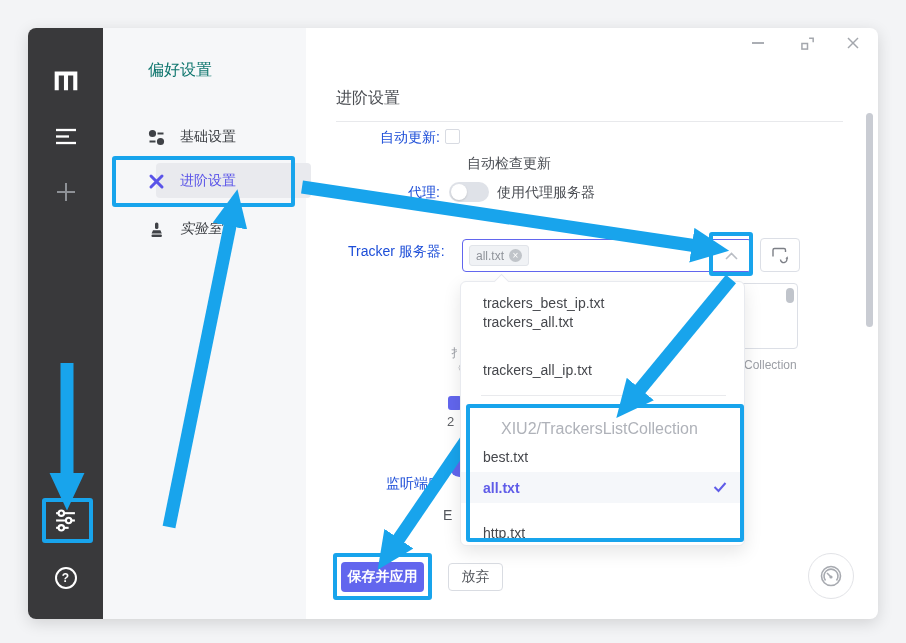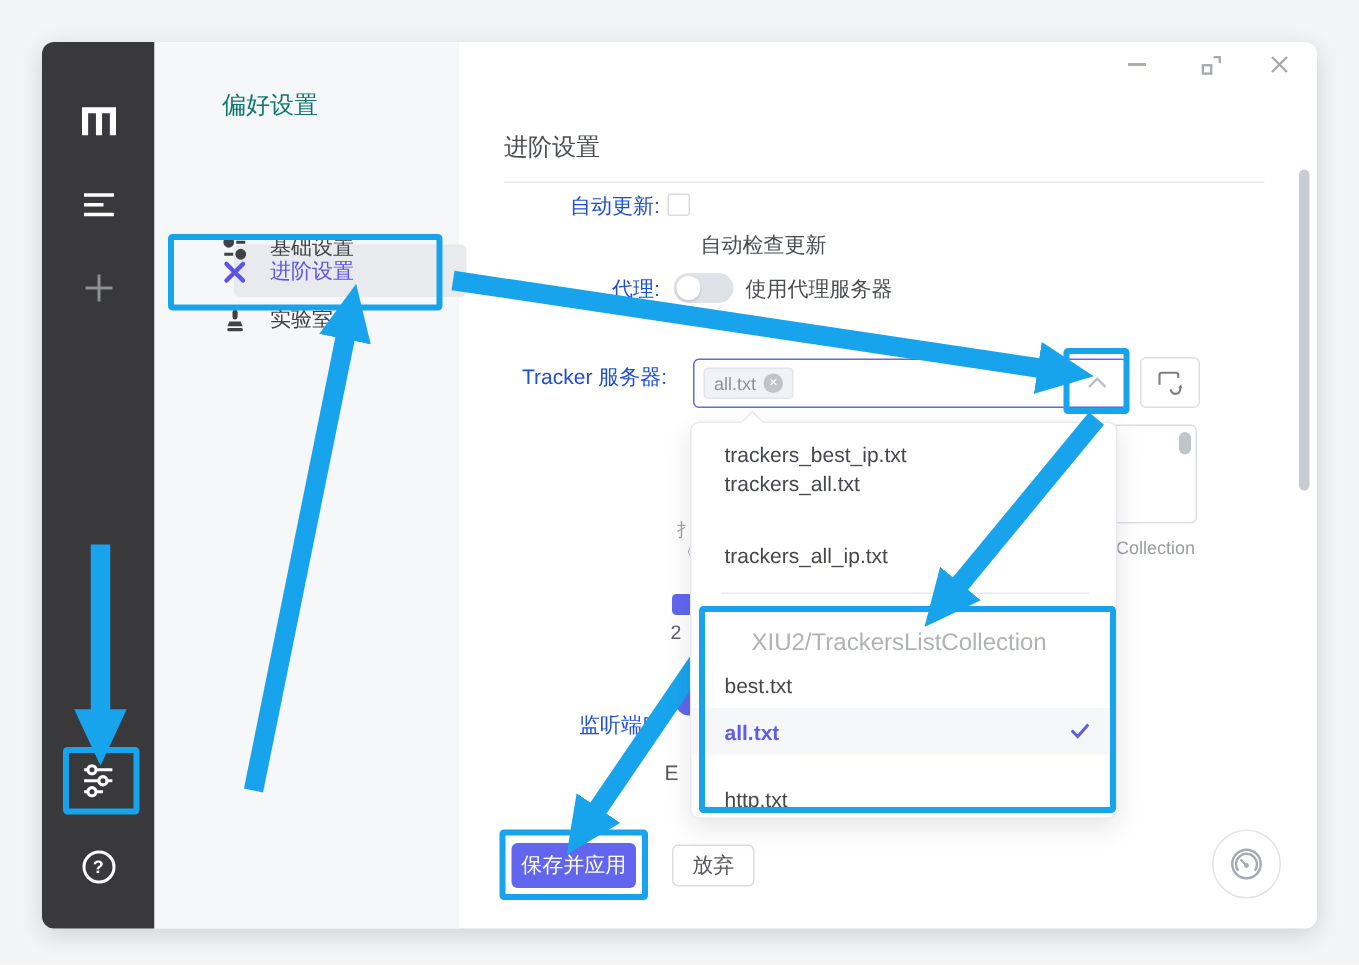--- a/index.html
+++ b/index.html
@@ -28,21 +28,21 @@
   .select{left:434px;top:211px;width:290px;height:33px;border:1px solid #6266EE;border-radius:4px;background:#fff;box-sizing:border-box;}
   .tag{left:441px;top:217px;height:21px;background:#F0F2F5;border:1px solid #E1E4E9;border-radius:3px;
        display:flex;align-items:center;gap:5px;padding:0 6px;font-size:12px;color:#8F939A;box-sizing:border-box;}
   .tag-close{width:13px;height:13px;border-radius:50%;background:#C0C4C9;color:#fff;font-size:10px;line-height:13px;text-align:center;}
   .btn-sync{left:732px;top:210px;width:40px;height:34px;border:1px solid #DCDFE6;border-radius:4px;background:#fff;
             display:flex;align-items:center;justify-content:center;box-sizing:border-box;}
   .textarea-frag{left:592px;top:255px;width:178px;height:66px;border:1px solid #DCDFE6;border-radius:4px;background:#fff;box-sizing:border-box;}
   .ta-thumb{left:758px;top:260px;width:8px;height:15px;background:#C0C4CB;border-radius:4px;}
   .frag{color:#9B9EA5;font-size:12px;}
   .btn-primary{left:313px;top:534px;width:83px;height:30px;background:#6266EE;border-radius:4px;color:#fff;
-               font-size:14px;font-weight:normal;display:flex;align-items:center;justify-content:center;}
+               font-size:14px;font-weight:bold;display:flex;align-items:center;justify-content:center;}
   .btn-plain{left:420px;top:535px;width:55px;height:28px;background:#fff;border:1px solid #D9DCE2;border-radius:4px;
              color:#55585E;font-size:14px;display:flex;align-items:center;justify-content:center;box-sizing:border-box;}
   .speedo{left:780px;top:525px;width:44px;height:44px;border:1px solid #E2E3E7;border-radius:50%;background:#fff;
           display:flex;align-items:center;justify-content:center;}
   .scrollthumb{left:838px;top:85px;width:7px;height:214px;background:#C9CCD3;border-radius:4px;}
   
   .dropdown{left:460px;top:281px;width:285px;height:265px;background:#fff;border:1px solid #E8EAEF;border-radius:6px;
             box-shadow:0 6px 18px rgba(0,0,0,.10);z-index:10;box-sizing:border-box;}
   .dd-caret{left:496px;top:276px;width:10px;height:10px;background:#fff;border-left:1px solid #E8EAEF;border-top:1px solid #E8EAEF;
             transform:rotate(45deg);z-index:11;}
@@ -101,21 +101,21 @@
       <div style="position:relative;display:inline-block;width:22px;height:22px;border:2px solid #fff;border-radius:50%;box-sizing:border-box;">
         <span style="position:absolute;left:0;right:0;top:2px;color:#fff;font-size:12px;font-weight:bold;">?</span>
       </div>
     </div>
   </div>
 
   <div class="abs prefs">
     <div class="abs prefs-title">偏好设置</div>
     <div class="abs menu-sel-bg"></div>
 
-    <div class="abs menu-item" style="top:99px;margin-top:28px;">
+    <div class="abs menu-item" style="top:99px;">
       <svg width="17" height="17" viewBox="0 0 17 17">
           <g stroke="#3F4247" stroke-width="2">
             <circle cx="4.5" cy="4.5" r="2.6" fill="#3F4247"></circle>
             <line x1="9.5" y1="4.5" x2="15.5" y2="4.5"></line>
             <line x1="1.5" y1="12.5" x2="7.5" y2="12.5"></line>
             <circle cx="12.5" cy="12.5" r="2.6" fill="#3F4247"></circle>
           </g>
         </svg>
       <span>基础设置</span>
     </div>
@@ -123,21 +123,21 @@
     <div class="abs menu-item selected" style="top:143px;">
       <svg width="17" height="17" viewBox="0 0 17 17">
           <g stroke="#5A54E8" stroke-width="3" stroke-linecap="round">
             <line x1="3" y1="3" x2="14" y2="14"></line>
             <line x1="14" y1="3" x2="3" y2="14"></line>
           </g>
         </svg>
       <span>进阶设置</span>
     </div>
 
-    <div class="abs menu-item" style="top:175px;">
+    <div class="abs menu-item" style="top:191px;font-style:italic;">
       <svg width="17" height="17" viewBox="0 0 17 17">
           <g fill="#3F4247">
             <rect x="7" y="1.5" width="3.4" height="6.5" rx="1.6"></rect>
             <path d="M5,9.3 h7.4 l1.4,3.2 H3.6 z"></path>
             <rect x="3.5" y="13.6" width="10.4" height="2.3" rx="1"></rect>
           </g>
         </svg>
       <span>实验室</span>
     </div>
   </div>

